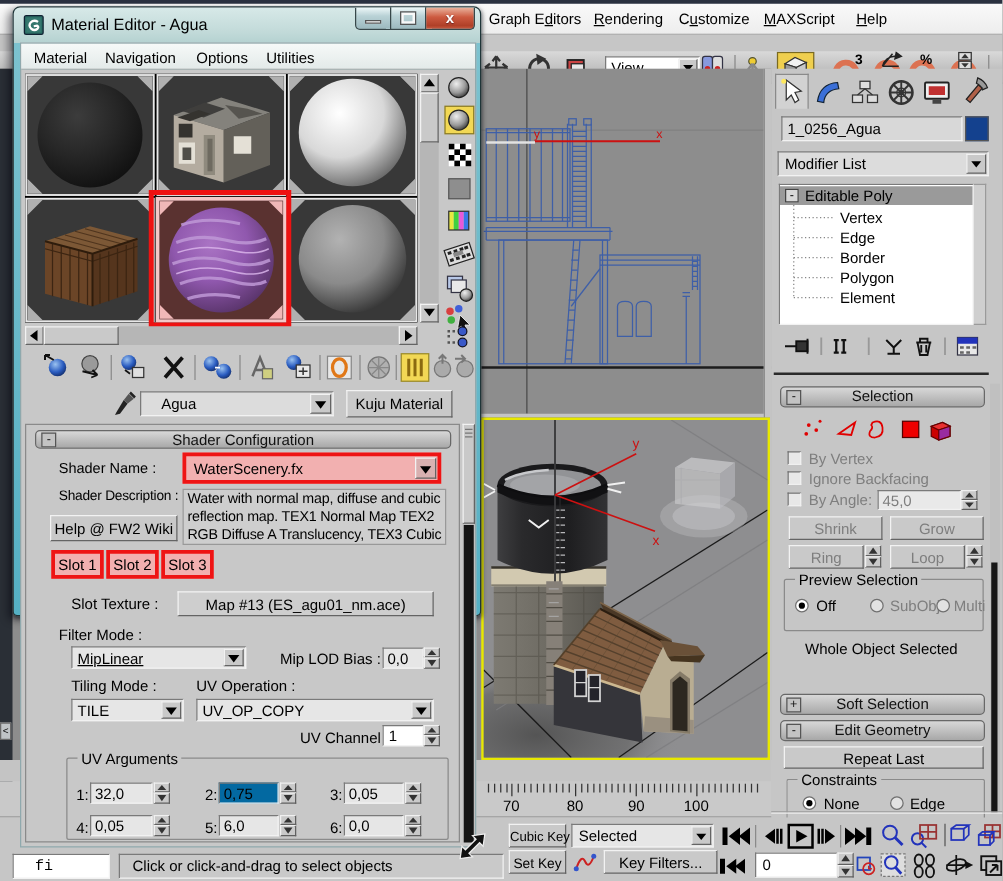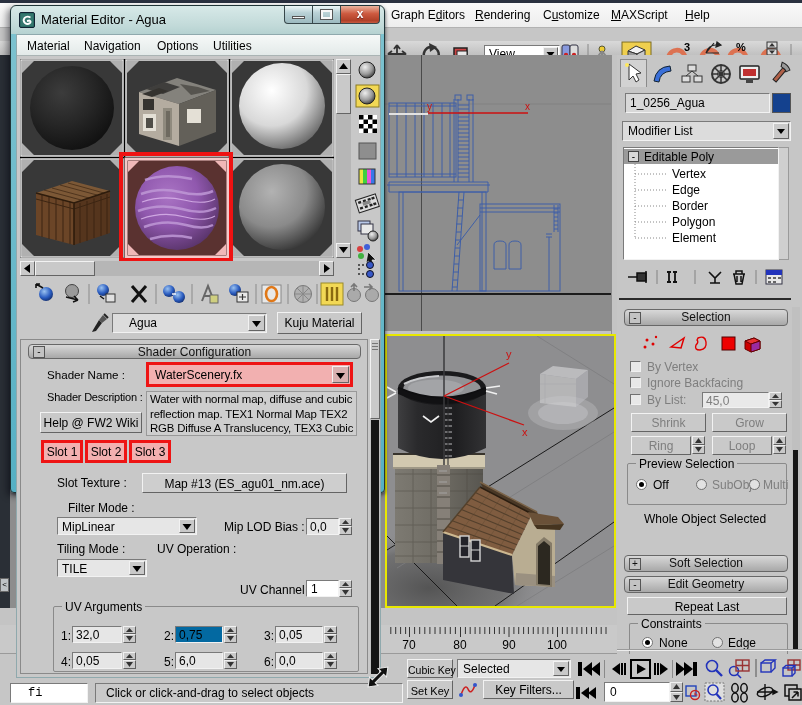--- a/index.html
+++ b/index.html
@@ -462,21 +462,21 @@
             <polygon points="106,9 115,6 121,9 112,12" fill="#e83030" stroke="#660000"></polygon>
             <polygon points="112,12 121,9 121,17 112,20" fill="#992ba0" stroke="#660000"></polygon>
           </g>
     </svg>
   </div>
   <div class="cb" style="left:13px;top:306px;"></div>
       <div class="abs t12 gray" style="left:30px;top:305px;">By Vertex</div>
   <div class="cb" style="left:13px;top:322px;"></div>
       <div class="abs t12 gray" style="left:30px;top:321px;">Ignore Backfacing</div>
   <div class="cb" style="left:13px;top:339px;"></div>
-      <div class="abs t12 gray" style="left:30px;top:338px;">By List:</div>
+      <div class="abs t12 gray" style="left:30px;top:338px;">By Angle:</div>
   <div class="abs fld t12 gray" style="left:85px;top:337px;width:67px;height:16px;padding:1px 0 0 3px;background:#e9e9e9;">45,0</div>
   <div class="spin" style="left:152px;top:337px;height:16px;">
         <div class="u" style="top:0;height:8px;">
           <svg width="11" height="6">
             <polygon points="5.5,1 9,5 2,5" fill="#333"></polygon>
           </svg>
         </div>
         <div class="d" style="top:8px;height:8px;">
           <svg width="11" height="6">
             <polygon points="5.5,5 9,1 2,1" fill="#333"></polygon>
@@ -968,22 +968,22 @@
             </div>
       </div>
       <div class="abs" style="left:26px;top:51px;font-size:11px;letter-spacing:-0.2px;">Shader Description :</div>
       <div class="abs" style="left:125px;top:51px;width:211px;height:45px;border:1px solid #999;background:#cecece;font-size:11.4px;line-height:14.6px;padding:0 0 0 3px;overflow:hidden;white-space:nowrap;letter-spacing:-0.15px;">Water with normal map, diffuse and cubic<br>reflection map. TEX1 Normal Map TEX2<br>RGB Diffuse A Translucency, TEX3 Cubic</div>
       <div class="abs btn t12" style="left:19px;top:72px;width:102px;height:21px;padding-top:3px;">Help @ FW2 Wiki</div>
       <div class="abs t12" style="left:20px;top:100px;width:42px;height:23px;border:3px solid #ee1414;background:#f2b0b0;text-align:center;padding-top:2px;">Slot 1</div>
       <div class="abs t12" style="left:64px;top:100px;width:42px;height:23px;border:3px solid #ee1414;background:#f2b0b0;text-align:center;padding-top:2px;">Slot 2</div>
       <div class="abs t12" style="left:108px;top:100px;width:42px;height:23px;border:3px solid #ee1414;background:#f2b0b0;text-align:center;padding-top:2px;">Slot 3</div>
       <div class="abs t12" style="left:36px;top:136px;">Slot Texture :</div>
       <div class="abs btn t12" style="left:121px;top:133px;width:205px;height:20px;padding-top:3px;background:#cecece;">Map #13 (ES_agu01_nm.ace)</div>
-      <div class="abs t12" style="left:47px;top:161px;">Filter Mode :</div>
-      <div class="abs fld t12" style="left:36px;top:177px;width:140px;height:18px;background:#e6e6e6;padding:2px 0 0 4px;">MipLinear
+      <div class="abs t12" style="left:26px;top:161px;">Filter Mode :</div>
+      <div class="abs fld t12" style="left:36px;top:177px;width:140px;height:18px;background:#e6e6e6;padding:2px 0 0 4px;text-decoration:underline;">MipLinear
         <div class="abs btn" style="right:1px;top:1px;width:16px;height:14px;">
               <svg width="14" height="12">
                 <polygon points="2.5,4 11.5,4 7,10" fill="#000"></polygon>
               </svg>
             </div>
       </div>
       <div class="abs t12" style="left:203px;top:180px;">Mip LOD Bias :</div>
       <div class="abs fld t12" style="left:285px;top:178px;width:33px;height:17px;background:#e6e6e6;padding:1px 0 0 3px;">0,0</div>
       <div class="spin" style="left:318px;top:178px;height:17px;">
             <div class="u" style="top:0;height:8px;">
@@ -993,20 +993,27 @@
             </div>
             <div class="d" style="top:8px;height:9px;">
               <svg width="11" height="7">
                 <polygon points="5.5,6 9,1 2,1" fill="#333"></polygon>
               </svg>
             </div>
           </div>
       <div class="abs t12" style="left:36px;top:202px;">Tiling Mode :</div>
       <div class="abs t12" style="left:136px;top:202px;">UV Operation :</div>
       <div class="abs fld t12" style="left:36px;top:219px;width:90px;height:18px;background:#e6e6e6;padding:2px 0 0 4px;">TILE
+        <div class="abs btn" style="right:1px;top:1px;width:16px;height:14px;">
+              <svg width="14" height="12">
+                <polygon points="2.5,4 11.5,4 7,10" fill="#000"></polygon>
+              </svg>
+            </div>
+      </div>
+      <div class="abs fld t12" style="left:136px;top:219px;width:190px;height:18px;background:#e6e6e6;padding:2px 0 0 4px;">UV_OP_COPY
         <div class="abs btn" style="right:1px;top:1px;width:16px;height:14px;">
               <svg width="14" height="12">
                 <polygon points="2.5,4 11.5,4 7,10" fill="#000"></polygon>
               </svg>
             </div>
       </div>
       <div class="abs t12" style="left:219px;top:243px;">UV Channel :</div>
       <div class="abs fld t12" style="left:285px;top:240px;width:33px;height:17px;padding:1px 0 0 4px;">1</div>
       <div class="spin" style="left:318px;top:240px;height:17px;">
             <div class="u" style="top:0;height:8px;">

